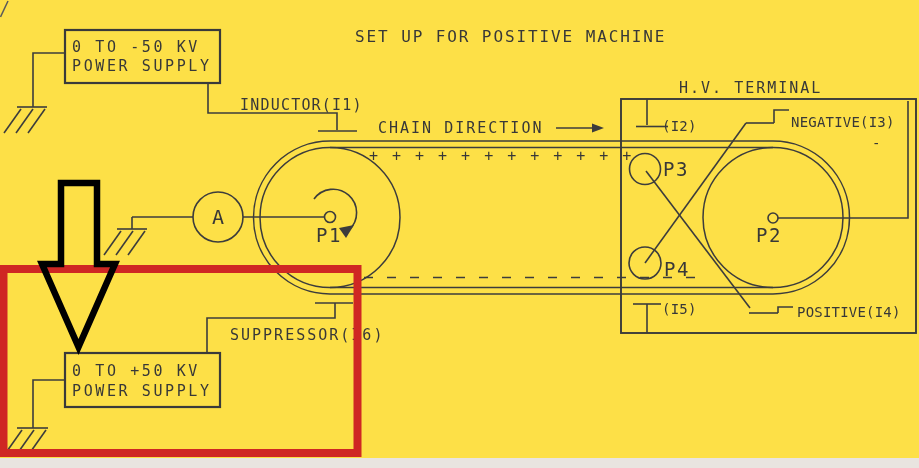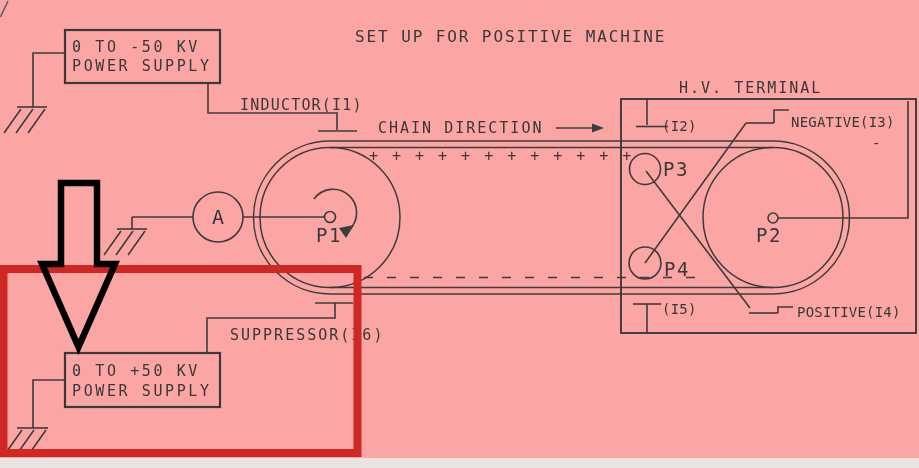--- a/index.html
+++ b/index.html
@@ -1,16 +1,16 @@
 <!DOCTYPE html>
 <html><head>
 <meta charset="utf-8">
 <style>
   html,body{margin:0;padding:0;background:#ffffff;}
-  .stage{position:relative;width:919px;height:468px;background:#fca5a5;overflow:hidden;
+  .stage{position:relative;width:919px;height:468px;background:#fde047;overflow:hidden;
          font-family:"DejaVu Sans Mono", monospace;}
   svg{display:block;}
   
   .ln{stroke:#3c3c3c;stroke-width:1.6;fill:none;}
   .ln-thin{stroke:#3c3c3c;stroke-width:1.5;fill:none;}
   .ln-box{stroke:#3a3a3a;stroke-width:2.2;fill:none;}
   .ln-term{stroke:#3a3a3a;stroke-width:1.9;fill:none;}
   .dash{stroke:#3c3c3c;stroke-width:1.6;fill:none;stroke-dasharray:9 14;}
   .fillhead{fill:#3c3c3c;stroke:none;}
   

